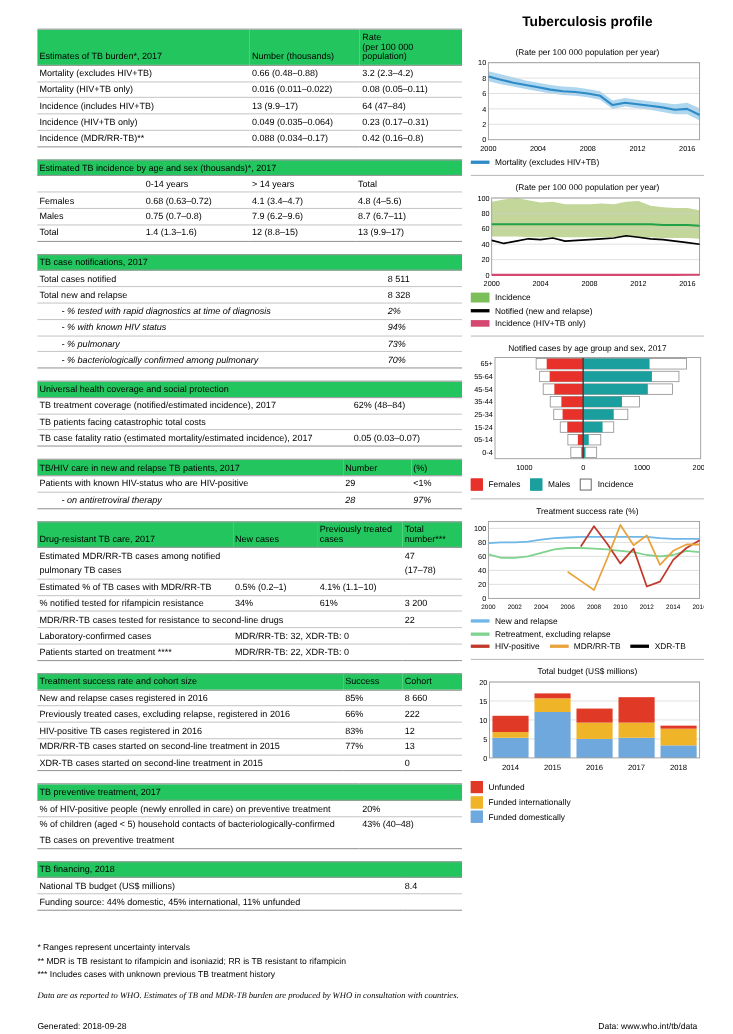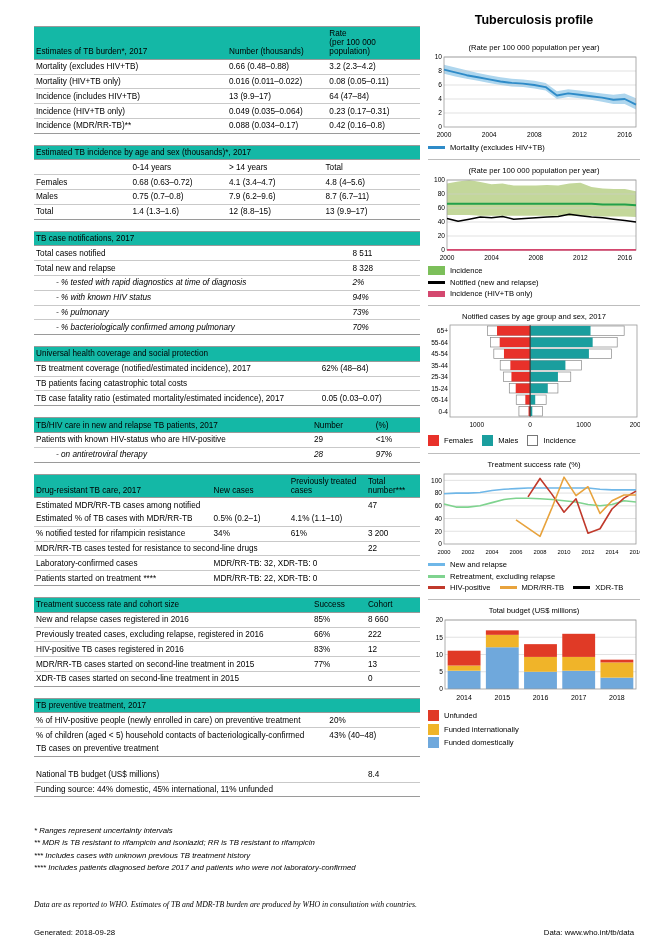--- a/index.html
+++ b/index.html
@@ -14,31 +14,31 @@
   }
   .page { position: relative; width:666px; height:940px; padding: 0; }
 
   
   .left { position:absolute; left:34px; top:26px; width:386px; }
   .country-title { font-size:20px; font-weight:bold; letter-spacing:0.1px; margin:0 0 9px 0; }
   .popline { display:flex; justify-content:space-between; font-size:9.5px; font-weight:bold; margin-bottom:6px; }
 
   table.t { width:100%; border-collapse:collapse; font-size:8.2px; margin-bottom:11px; table-layout:fixed; }
   table.t td, table.t th { padding:2.4px 2px; vertical-align:bottom; font-weight:normal; text-align:left; }
-  table.t tr.hdr > * { background:#14b8a6; border-top:1px solid #9a9a9a; border-bottom:1px solid #9a9a9a; font-size:8.2px; }
+  table.t tr.hdr > * { background:#22c55e; border-top:1px solid #9a9a9a; border-bottom:1px solid #9a9a9a; font-size:8.2px; }
   table.t tr.sub > * { border-bottom:1px solid #c9c9c9; }
   table.t tr.row > * { border-bottom:1px solid #c9c9c9; }
   table.t tr.lastrow > * { border-bottom:1px solid #9a9a9a; }
   table.t tr.nob > * { border-bottom:none; }
   .num { text-align:right; }
   .ctr { text-align:center; }
   .ital { font-style:italic; }
   .indent2 { padding-left:22px !important; }
 
-  .footnotes { font-size:7.8px; font-style:italic; line-height:1.55; margin-top:28px; }
+  .footnotes { font-size:7.8px; line-height:1.55; margin-top:28px; }
 
   
   .right { position:absolute; left:428px; top:8px; width:212px; }
   .profile-title { font-size:12.5px; font-weight:bold; text-align:center; margin:5px 0 16px 0; }
   .chart-block { margin-bottom:6px;text-align:center; }
   .chart-cap { font-size:7.6px; margin-bottom:2px; }
   .rule { border:0; border-top:1px solid #bdbdbd; margin:7px 0 6px 0; }
   .legend { font-size:7.6px; margin-top:3px; }
   .legend-row { display:flex; align-items:center; margin-bottom:2.5px; }
   .lg-line { width:17px; height:3px; margin-right:5px; flex:none; }
@@ -247,20 +247,26 @@
             <div>number***</div>
           </td>
         </tr>
         <tr class="nob">
           <td>Estimated MDR/RR-TB cases among notified</td>
           <td class="ctr"></td>
           <td class="ctr"></td>
           <td class="num">47</td>
         </tr>
         <tr class="row">
+          <td>pulmonary TB cases</td>
+          <td class="ctr"></td>
+          <td class="ctr"></td>
+          <td class="num">(17–78)</td>
+        </tr>
+        <tr class="row">
           <td>Estimated % of TB cases with MDR/RR-TB</td>
           <td class="ctr">0.5% (0.2–1)</td>
           <td class="ctr">4.1% (1.1–10)</td>
           <td class="num"></td>
         </tr>
         <tr class="row">
           <td>% notified tested for rifampicin resistance</td>
           <td class="num">34%</td>
           <td class="num">61%</td>
           <td class="num">3 200</td>
@@ -343,36 +349,38 @@
         </tr>
       </tbody>
     </table>
 
     <table class="t">
       <colgroup>
           <col style="width:86%">
           <col style="width:14%">
         </colgroup>
       <tbody>
+        <tr class="hdr">
+          <td colspan="2">TB financing, 2018</td>
+        </tr>
         <tr class="row">
           <td>National TB budget (US$ millions)</td>
           <td class="num">8.4</td>
         </tr>
         <tr class="lastrow">
           <td>Funding source: 44% domestic, 45% international, 11% unfunded</td>
           <td class="num"></td>
         </tr>
       </tbody>
     </table>
 
     <div class="footnotes">
       <div>* Ranges represent uncertainty intervals</div>
       <div>** MDR is TB resistant to rifampicin and isoniazid; RR is TB resistant to rifampicin</div>
       <div>*** Includes cases with unknown previous TB treatment history</div>
-      <div>**** Includes patients diagnosed before 2017 and patients who were not laboratory-confirmed</div>
     </div>
   </div>
 
   <div class="right">
 
     <div class="profile-title">Tuberculosis profile</div>
 
     <div class="chart-block">
       <div class="chart-cap">(Rate per 100 000 population per year)</div>
       <svg id="svg-mortality" width="212" height="86">

